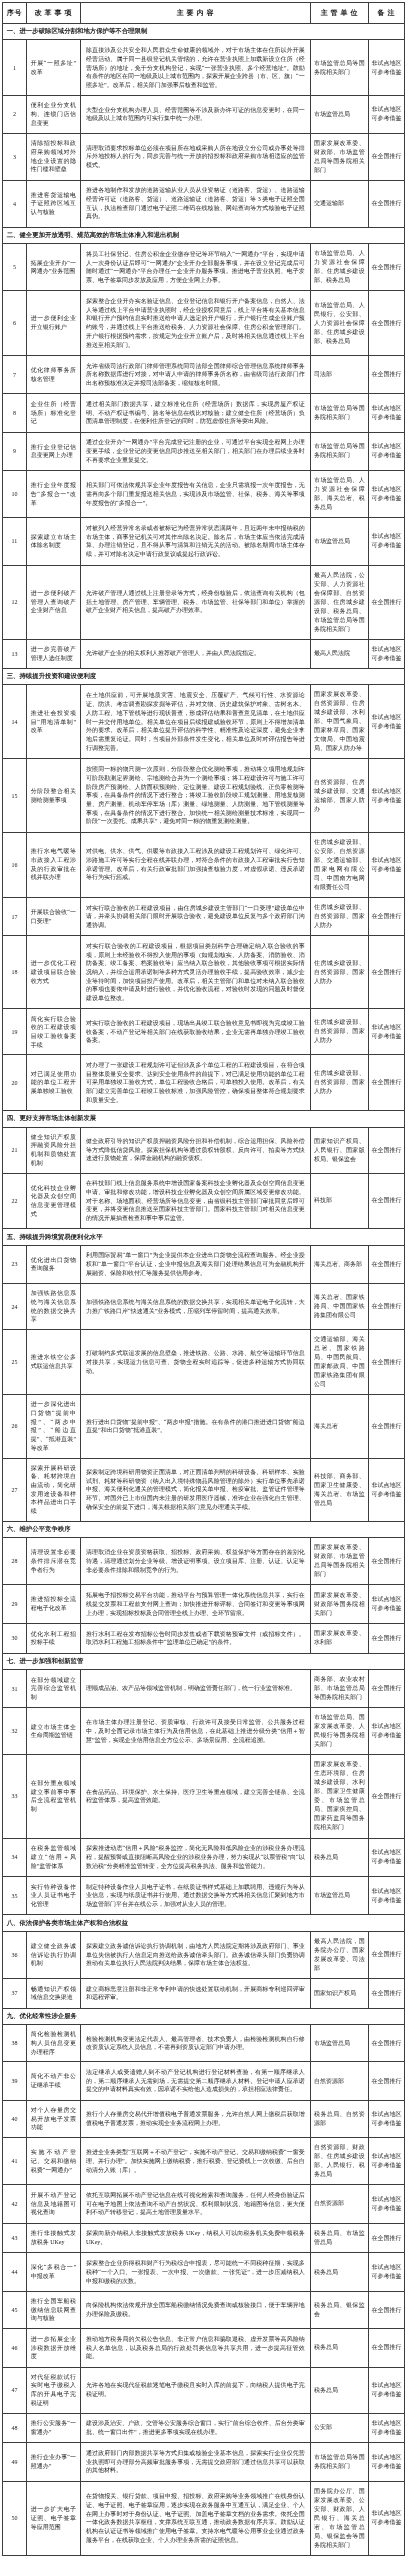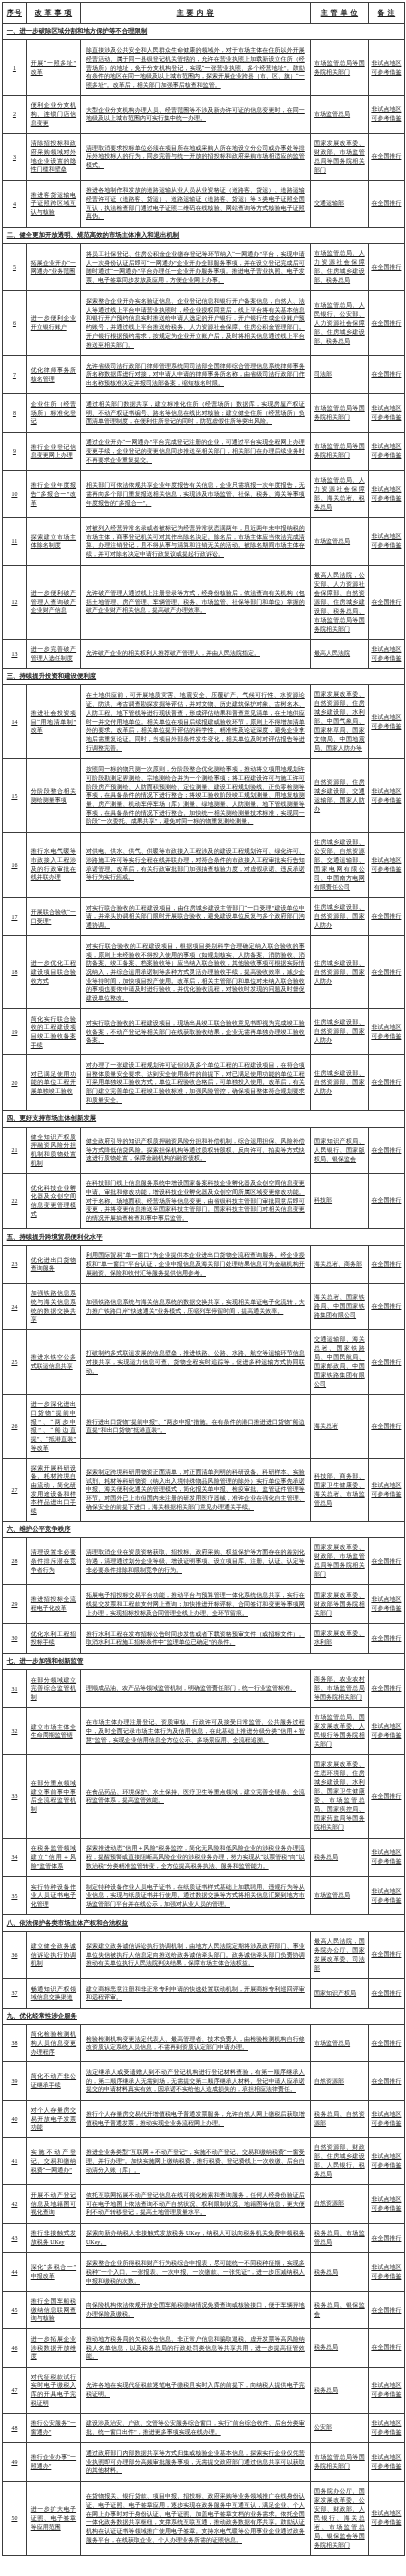--- a/index.html
+++ b/index.html
@@ -2,21 +2,21 @@
 <html lang="zh" style="font-size:10.2px"><head>
 <meta charset="utf-8">
 <style>
   html,body{margin:0;padding:0;background:#ffffff;}
   body{
     width:406px;
     font-family:"Liberation Serif","DejaVu Serif",serif;
     color:#1c1c1c;
     -webkit-font-smoothing:antialiased;
   }
-  .doc-wrap{padding:1.9px;text-decoration:underline;}
+  .doc-wrap{padding:1.9px;}
   table.reform{
     width:403px;
     border-collapse:collapse;
     table-layout:fixed;
   }
   table.reform td,table.reform th{
     border:0.6px solid #3c3c3c;
     vertical-align:middle;
     word-break:break-all;
     overflow-wrap:anywhere;

